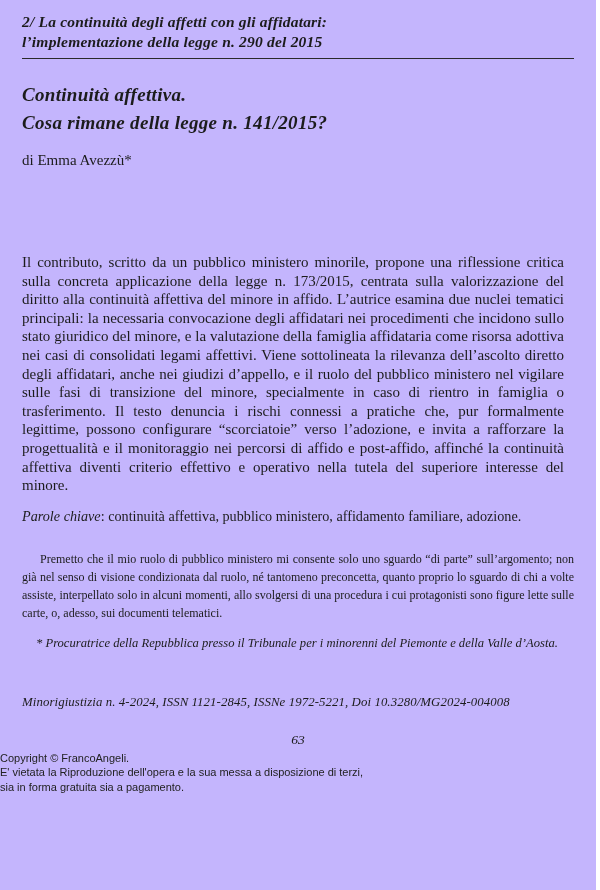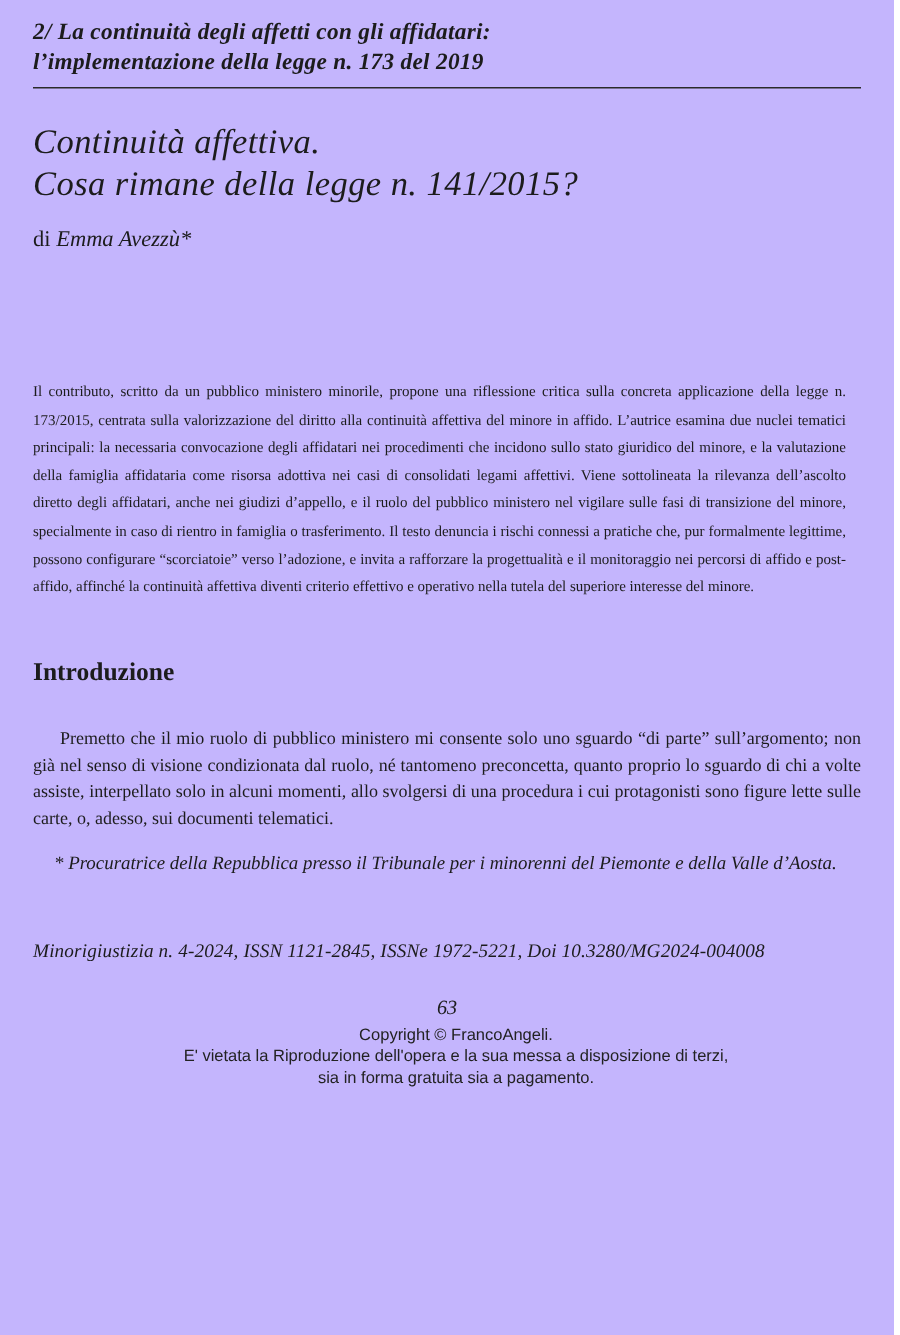--- a/index.html
+++ b/index.html
@@ -25,37 +25,36 @@
     font-style: italic;
     letter-spacing: 0.2px;
   }
   .header-rule {
     margin: 6px 22px 0 22px;
     border: none;
     border-top: 1.6px solid #2a2a2a;
   }
   .article-title {
     margin: 22px 22px 0 22px;
-    font-size: 23px;
+    font-size: 19px;
     line-height: 28px;
     font-style: italic;
-    font-weight: normal;
+    font-weight: bold;
     letter-spacing: 0.3px;
   }
   .byline {
     margin: 15px 22px 0 22px;
     font-size: 15px;
   }
   .byline .author {
-    font-style: italic;
     text-align: right;
   }
   .abstract {
     margin: 84px 32px 0 22px;
-    font-size: 10px;
+    font-size: 15px;
     line-height: 18.6px;
     text-align: justify;
   }
   .keywords {
     margin: 12px 22px 0 22px;
     font-size: 14.2px;
     line-height: 18.6px;
     text-align: justify;
   }
   .keywords .kw-label {
@@ -90,53 +89,54 @@
   }
   .page-number {
     margin: 22px 0 0 0;
     text-align: center;
     font-size: 13.5px;
     font-style: italic;
     font-family: Liberation Serif, serif;
   }
   .copyright {
     margin: 3px 0 0 0;
-    text-align: center;
+    text-align: left;
     font-family: "Liberation Sans", sans-serif;
     font-size: 11px;
     line-height: 14.5px;
     color: #222222;
-    padding-left: 12px;
   }
 </style>
 </head>
 <body>
 
 <div class="page">
 
   <div class="running-head">
     <div>2/ La continuità degli affetti con gli affidatari:</div>
-    <div>l’implementazione della legge n. 173 del 2019</div>
+    <div>l’implementazione della legge n. 290 del 2015</div>
   </div>
 
   <hr class="header-rule">
 
   <div class="article-title">
     <div>Continuità affettiva.</div>
     <div>Cosa rimane della legge n. 141/2015?</div>
   </div>
 
   <div class="byline">
     <span>di </span><span class="author">Emma Avezzù*</span>
   </div>
 
   <div class="abstract">Il contributo, scritto da un pubblico ministero minorile, propone una riflessione critica sulla concreta applicazione della legge n. 173/2015, centrata sulla valorizzazione del diritto alla continuità affettiva del minore in affido. L’autrice esamina due nuclei tematici principali: la necessaria convocazione degli affidatari nei procedimenti che incidono sullo stato giuridico del minore, e la valutazione della famiglia affidataria come risorsa adottiva nei casi di consolidati legami affettivi. Viene sottolineata la rilevanza dell’ascolto diretto degli affidatari, anche nei giudizi d’appello, e il ruolo del pubblico ministero nel vigilare sulle fasi di transizione del minore, specialmente in caso di rientro in famiglia o trasferimento. Il testo denuncia i rischi connessi a pratiche che, pur formalmente legittime, possono configurare “scorciatoie” verso l’adozione, e invita a rafforzare la progettualità e il monitoraggio nei percorsi di affido e post-affido, affinché la continuità affettiva diventi criterio effettivo e operativo nella tutela del superiore interesse del minore.</div>
 
+  <div class="keywords">
+    <span class="kw-label">Parole chiave</span><span>: continuità affettiva, pubblico ministero, affidamento familiare, adozione.</span>
+  </div>
 
-  <div class="section-heading">Introduzione</div>
 
   <div class="body-paragraph">Premetto che il mio ruolo di pubblico ministero mi consente solo uno sguardo “di parte” sull’argomento; non già nel senso di visione condizionata dal ruolo, né tantomeno preconcetta, quanto proprio lo sguardo di chi a volte assiste, interpellato solo in alcuni momenti, allo svolgersi di una procedura i cui protagonisti sono figure lette sulle carte, o, adesso, sui documenti telematici.</div>
 
   <div class="footnote">* Procuratrice della Repubblica presso il Tribunale per i minorenni del Piemonte e della Valle d’Aosta.</div>
 
   <div class="journal-line">Minorigiustizia n. 4-2024, ISSN 1121-2845, ISSNe 1972-5221, Doi 10.3280/MG2024-004008</div>
 
   <div class="page-number">63</div>
 
   <div class="copyright">

